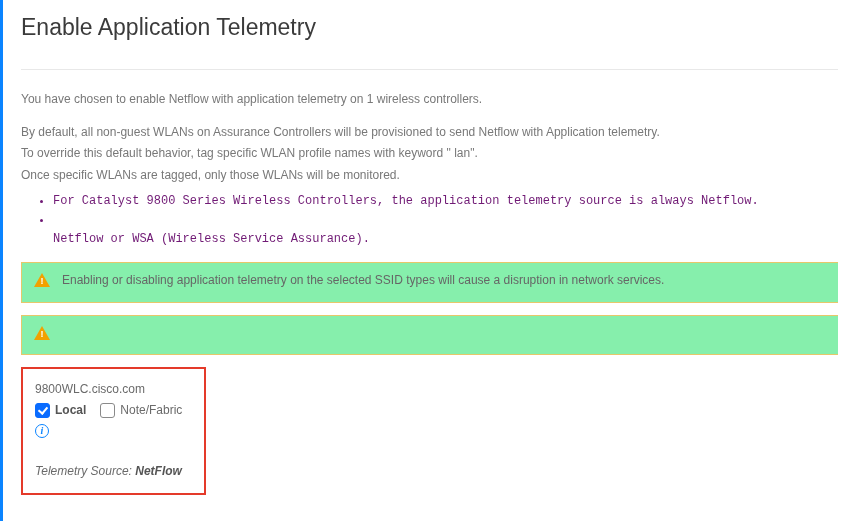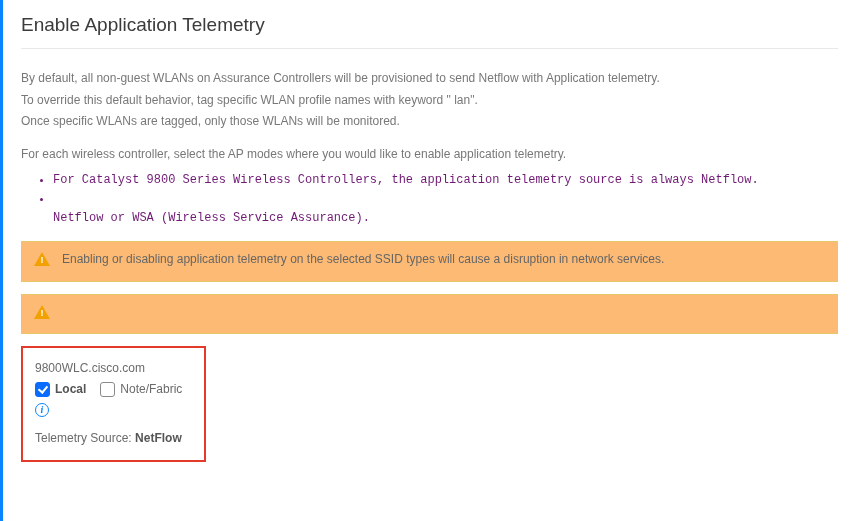--- a/index.html
+++ b/index.html
@@ -14,43 +14,43 @@
   }
   .page {
     border-left: 3px solid #0a84ff;
     height: 100%;
     padding: 14px 0 14px 0;
   }
   .inner {
     padding: 0 18px;
   }
   h1 {
-    font-size: 19px;
+    font-size: 23px;
     font-weight: 400;
     color: #3b3b3b;
-    padding-bottom: 12px;
+    padding-bottom: 28px;
     border-bottom: 1px solid #e8e8e8;
     margin-bottom: 20px;
   }
   .intro p {
     color: #787878;
     line-height: 1.55;
     margin-bottom: 3px;
   }
   .para-gap { margin-top: 14px; }
   ul.bullets {
     list-style: disc;
     margin: 8px 0 14px 32px;
     color: #701a75;
     line-height: 1.55;
     font-family: Liberation Mono, monospace;
   }
   .alert {
     border: 1px solid #e7c76a;
-    background: #fdba74;
+    background: #86efac;
     padding: 9px 12px;
     display: flex;
     align-items: flex-start;
     gap: 12px;
     margin-bottom: 12px;
     color: #666;
     line-height: 1.45;
     border-right: none;
   }
   .alert .warn-icon {
@@ -118,34 +118,34 @@
     color: #0a84ff;
     align-items: center;
     justify-content: center;
     font-size: 10px;
     font-family: Georgia, serif;
     font-style: italic;
     font-weight: 600;
     line-height: 1;
     cursor: pointer;
   }
-  .src-line { margin-top: 8px; }
+  .src-line { margin-top: 20px; font-style: italic; }
 </style>
 </head>
 <body>
 
 <div class="page">
   <div class="inner">
     <h1>Enable Application Telemetry</h1>
 
     <div class="intro">
+      <p>You have chosen to enable Netflow with application telemetry on 1 wireless controllers.</p>
       <p class="para-gap">By default, all non-guest WLANs on Assurance Controllers will be provisioned to send Netflow with Application telemetry.</p>
       <p>To override this default behavior, tag specific WLAN profile names with keyword " lan".</p>
       <p>Once specific WLANs are tagged, only those WLANs will be monitored.</p>
-      <p class="para-gap">For each wireless controller, select the AP modes where you would like to enable application telemetry.</p>
     </div>
 
     <ul class="bullets">
       <li>For Catalyst 9800 Series Wireless Controllers, the application telemetry source is always Netflow.</li>
       <li>
         <br>
         <span>Netflow or WSA (Wireless Service Assurance).</span>
       </li>
     </ul>
 

